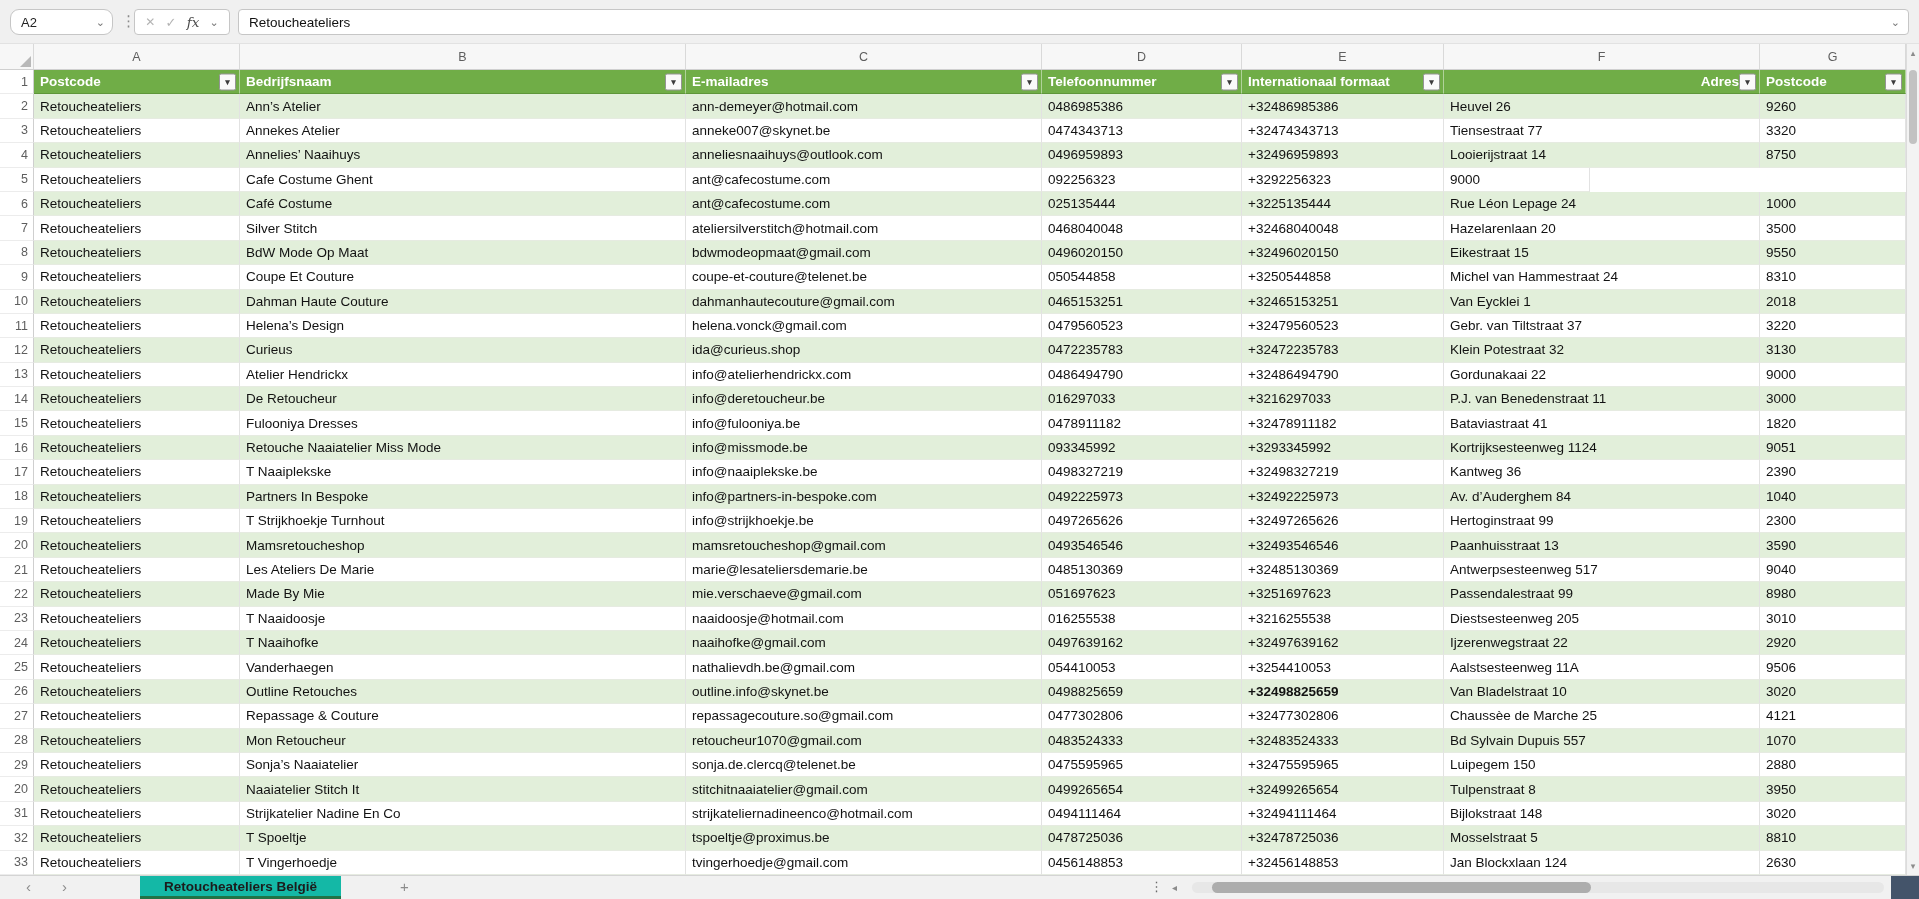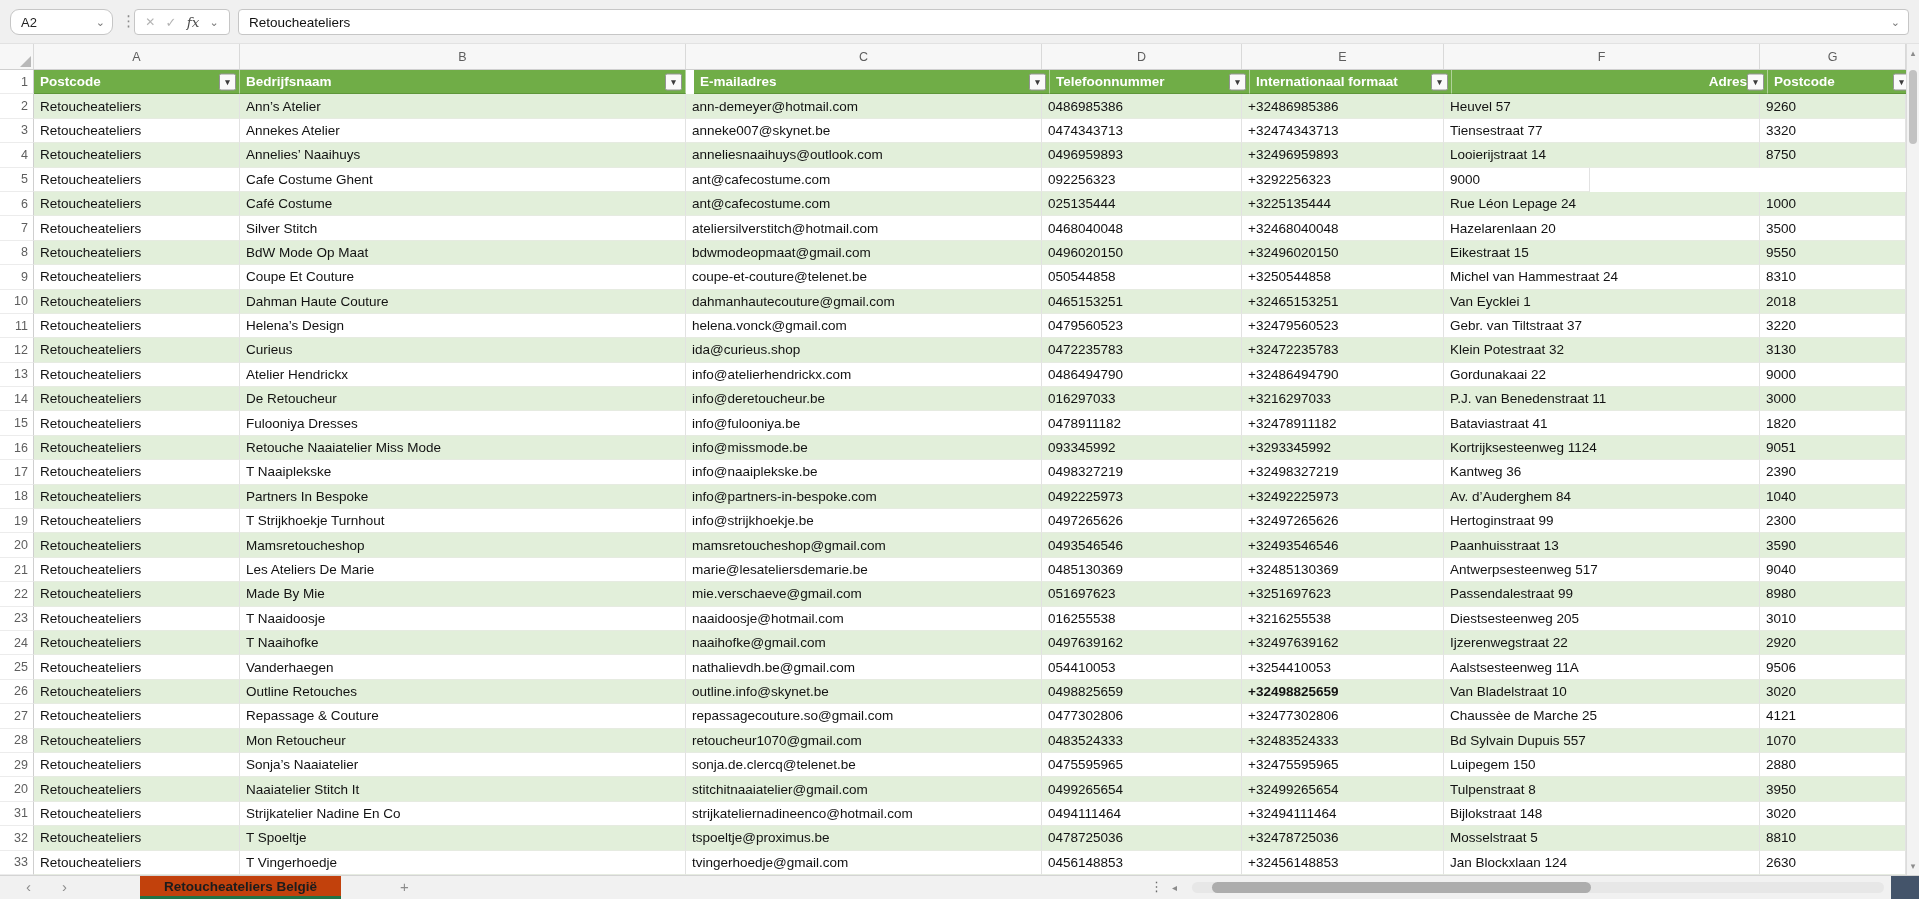--- a/index.html
+++ b/index.html
@@ -61,21 +61,21 @@
   .vscroll .up{top:4px;}
   .vscroll .down{bottom:4px;}
   .vthumb{position:absolute;left:2px;width:8px;top:26px;height:74px;background:#c2c2c2;border-radius:4px;}
 
   
   .tabbar{position:absolute;left:0;top:875px;width:100%;height:24px;background:#f1f1f1;
           border-top:1px solid #d4d4d4;box-sizing:border-box;}
   .tabbar .navarrow{position:absolute;top:2px;color:#8c8c8c;font-size:15px;}
   .nav-prev{left:26px;}
   .nav-next{left:62px;color:#6e6e6e;}
-  .sheettab{position:absolute;left:140px;top:0;height:23px;padding:1px 24px;background:#c2410c;
+  .sheettab{position:absolute;left:140px;top:0;height:23px;padding:1px 24px;background:#14b8a6;
             border-bottom:3px solid var(--accent,#217346);box-sizing:border-box;display:flex;
             align-items:center;font-weight:bold;font-size:13.5px;color:#1c1c1c;}
   .addsheet{position:absolute;left:400px;top:1px;font-size:16px;color:#3f3f3f;}
   .sheetdots{position:absolute;left:1150px;top:3px;color:#6a6a6a;font-size:13px;}
   .hleft{position:absolute;left:1172px;top:6px;color:#8c8c8c;font-size:10px;}
   .htrack{position:absolute;left:1192px;width:692px;top:6px;height:11px;background:#e7e7e7;
           border-radius:6px;}
   .hthumb{position:absolute;left:20px;width:379px;height:11px;background:#adadad;border-radius:6px;}
   .cornerbox{position:absolute;right:0;top:0;width:28px;height:23px;background:#44546a;}
 </style>
@@ -119,21 +119,21 @@
       <div class="row header-row">
         <div class="gutter">1</div>
         <div class="cell" style="width: 206px;">
           <span class="header-label">Postcode</span>
           <span class="filter">▾</span>
         </div>
         <div class="cell" style="width: 446px;">
           <span class="header-label">Bedrijfsnaam</span>
           <span class="filter">▾</span>
         </div>
-        <div class="cell" style="width: 356px; margin-left: 8px;">
+        <div class="cell" style="width: 356px;">
           <span class="header-label">E-mailadres</span>
           <span class="filter">▾</span>
         </div>
         <div class="cell" style="width: 200px;">
           <span class="header-label">Telefoonnummer</span>
           <span class="filter">▾</span>
         </div>
         <div class="cell" style="width: 202px;">
           <span class="header-label">Internationaal formaat</span>
           <span class="filter">▾</span>
@@ -147,21 +147,21 @@
           <span class="filter">▾</span>
         </div>
       </div>
       <div class="row band">
         <div class="gutter">2</div>
         <div class="cell" style="width: 206px;">Retoucheateliers</div>
         <div class="cell" style="width: 446px;">Ann’s Atelier</div>
         <div class="cell" style="width: 356px;">ann-demeyer@hotmail.com</div>
         <div class="cell" style="width: 200px;">0486985386</div>
         <div class="cell" style="width: 202px;">+32486985386</div>
-        <div class="cell" style="width: 316px;">Heuvel 57</div>
+        <div class="cell" style="width: 316px;">Heuvel 26</div>
         <div class="cell" style="width: 146px;">9260</div>
       </div>
       <div class="row">
         <div class="gutter">3</div>
         <div class="cell" style="width: 206px;">Retoucheateliers</div>
         <div class="cell" style="width: 446px;">Annekes Atelier</div>
         <div class="cell" style="width: 356px;">anneke007@skynet.be</div>
         <div class="cell" style="width: 200px;">0474343713</div>
         <div class="cell" style="width: 202px;">+32474343713</div>
         <div class="cell" style="width: 316px;">Tiensestraat 77</div>

